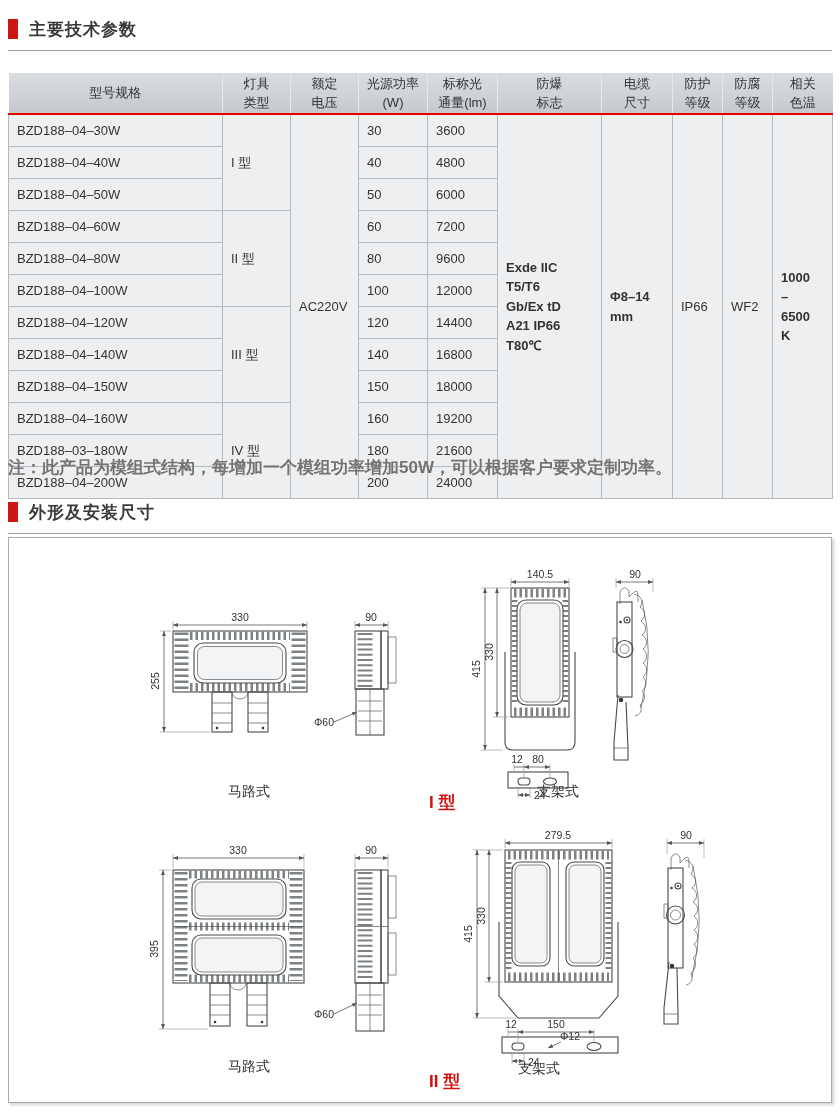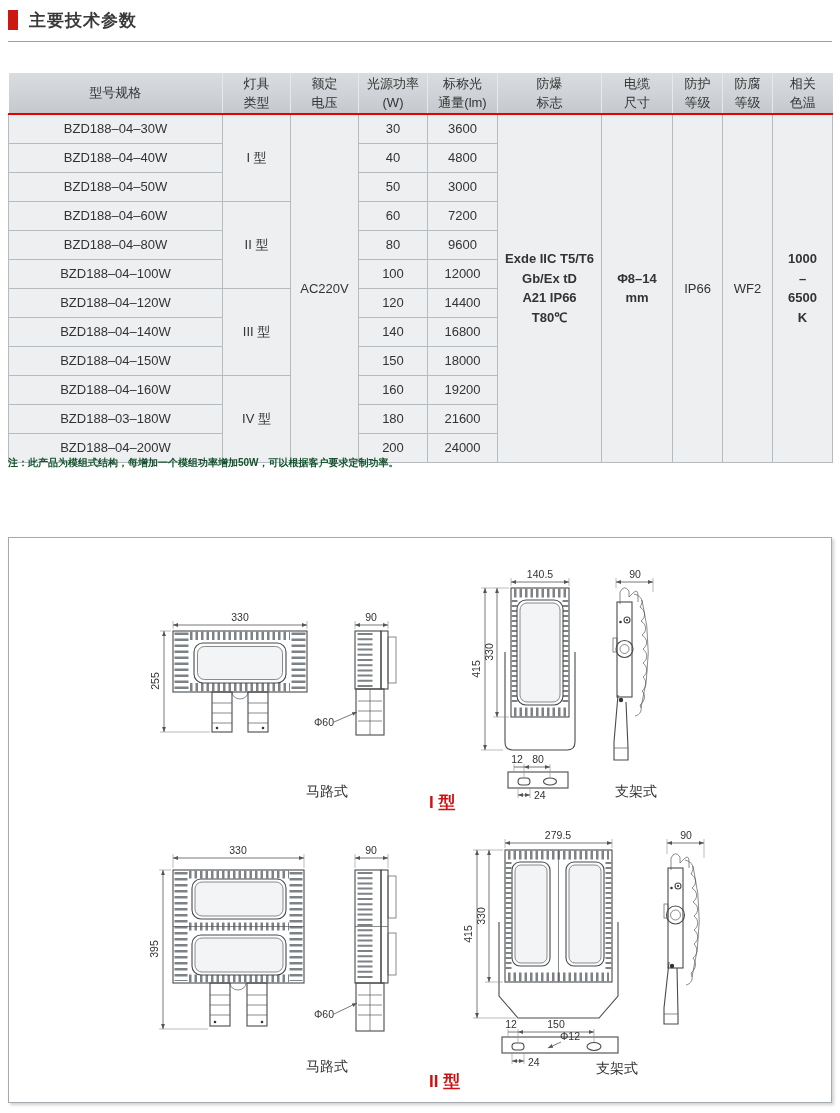--- a/index.html
+++ b/index.html
@@ -1,50 +1,50 @@
 <!DOCTYPE html>
 <html><head>
 <meta charset="utf-8">
 <style>
   html,body { margin:0; padding:0; background:#fff; }
   .page {
     position:relative; width:840px; height:1113px; background:#fff;
     font-family:"Liberation Sans", sans-serif; color:#333; overflow:hidden;
   }
   
-  .sec-h { position:absolute; left:8px; width:824px; border-bottom:1px solid #9a9fa4; padding-bottom:9px; }
+  .sec-h { position:absolute; left:8px; width:824px; border-bottom:1px solid #9a9fa4; padding-bottom:9px;margin-top:9px; }
   .sec-h .bar { display:inline-block; width:10px; height:20px; background:#cc1712; margin-right:11px; vertical-align:-4px; }
   .sec-h .t { font-size:17px; font-weight:bold; color:#3a3a3a; letter-spacing:1px; }
   #sec1 { top:9px; }
   #sec2 { top:492px; }
 
   
   table.spec { position:absolute; left:8px; top:73px; width:824px; border-collapse:collapse; table-layout:fixed; }
   table.spec th {
     height:40px; background:linear-gradient(#dadde0,#c5c9cd);
     font-size:13px; font-weight:normal; color:#333; text-align:center;
     border-left:1px solid #e6e8ea; border-bottom:2px solid #e60000; padding:0;
   }
   table.spec th:first-child { border-left:none; }
   table.spec td {
     background:#edeff1; border:1px solid #b6bbc0; font-size:13px; color:#333;
-    text-align:center; vertical-align:middle; padding:0;
+    vertical-align:middle; padding:8px;
   }
   table.spec tbody tr { height:29px; }
   .pre { white-space:pre-line; line-height:1.5;font-weight:bold; }
 
-  .note { position:absolute; left:8px; top:456px; font-size:10px; font-weight:bold; color:#14532d; }
+  .note { position:absolute; left:8px; top:456px; font-size:17px; font-weight:bold; color:#737373; }
 
   
   .panel {
     position:absolute; left:8px; top:537px; width:822px; height:564px;
     background:#fff; border:1px solid #a6abb0; box-shadow:2px 2px 3px rgba(0,0,0,.18);
   }
   .panel .abs { position:absolute; }
-  .cap { position:absolute; width:120px; text-align:right; font-size:14px; color:#333; }
+  .cap { position:absolute; width:120px; text-align:left; font-size:14px; color:#333; }
   .typelabel { position:absolute; font-size:17px; font-weight:bold; color:#cf1211; }
 
   
   .outline { fill:none; stroke:#4a4a4a; stroke-width:1.1; }
   .thin    { fill:none; stroke:#55595d; stroke-width:.7; }
   .band    { fill:none; stroke:#7d8287; }
   .lens-o  { fill:#fdfdfd; stroke:#4a4a4a; stroke-width:1.1; }
   .lens-i  { fill:#f3f4f6; stroke:#6a6e72; stroke-width:.8; }
   .dim     { stroke:#555; stroke-width:.8; fill:none; }
   .ext     { stroke:#8a8f94; stroke-width:.6; fill:none; }
@@ -117,21 +117,21 @@
 K</td>
       </tr>
       <tr>
         <td>BZD188–04–40W</td>
         <td>40</td>
         <td>4800</td>
       </tr>
       <tr>
         <td>BZD188–04–50W</td>
         <td>50</td>
-        <td>3000</td>
+        <td>6000</td>
       </tr>
       <tr>
         <td>BZD188–04–60W</td>
         <td rowspan="3">II 型</td>
         <td>60</td>
         <td>7200</td>
       </tr>
       <tr>
         <td>BZD188–04–80W</td>
         <td>80</td>
@@ -172,20 +172,23 @@
       <tr>
         <td>BZD188–04–200W</td>
         <td>200</td>
         <td>24000</td>
       </tr>
     </tbody>
   </table>
 
   <div class="note">注：此产品为模组式结构，每增加一个模组功率增加50W，可以根据客户要求定制功率。</div>
 
+  <div class="sec-h" id="sec2">
+    <span class="bar"></span><span class="t">外形及安装尺寸</span>
+  </div>
 
   <div class="panel">
 
     <svg class="abs" style="left:141px;top:27px" width="250" height="215" viewBox="0 0 250 215">
       <defs>
         <marker id="mA" viewBox="0 0 10 10" refX="9" refY="5" markerWidth="7" markerHeight="7" orient="auto-start-reverse">
           <path d="M0,1.5 L9,5 L0,8.5 z" fill="#555"></path>
         </marker>
       </defs>
 

